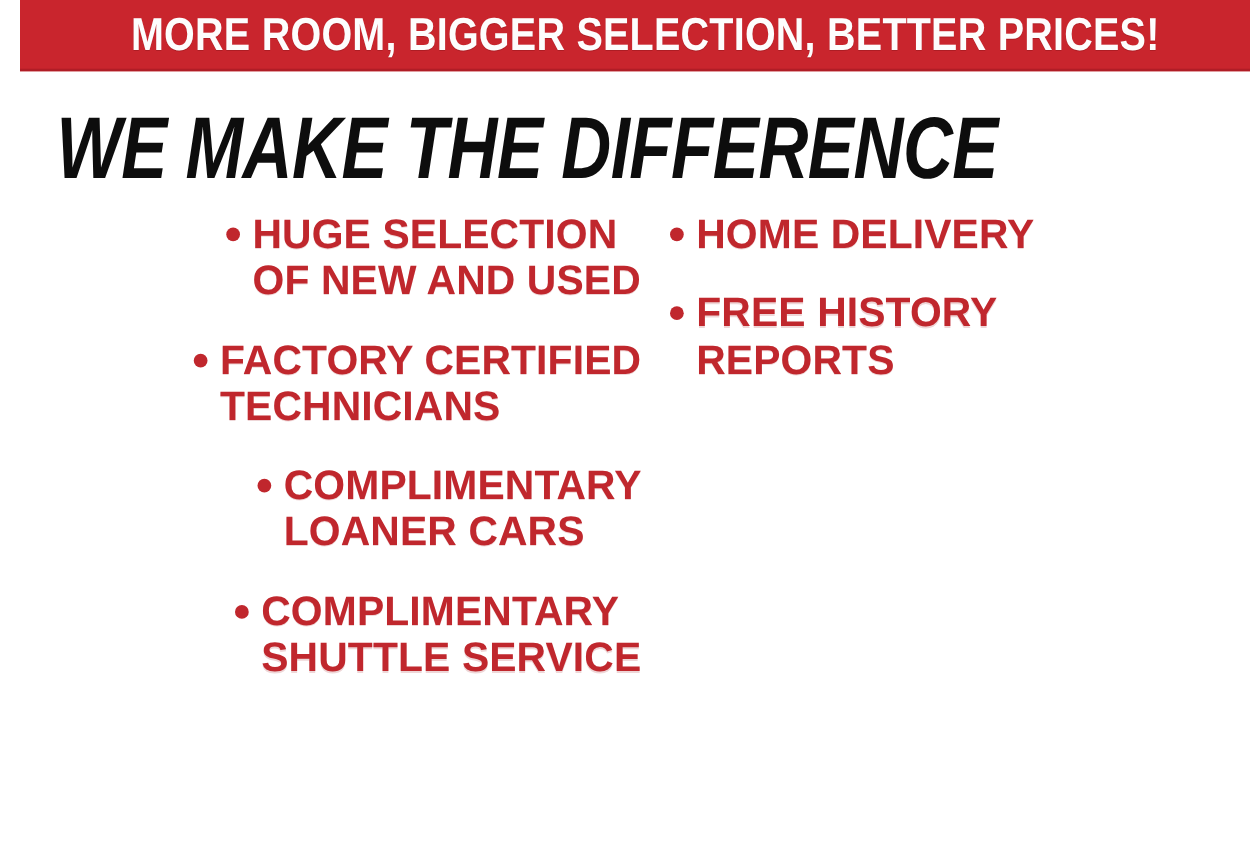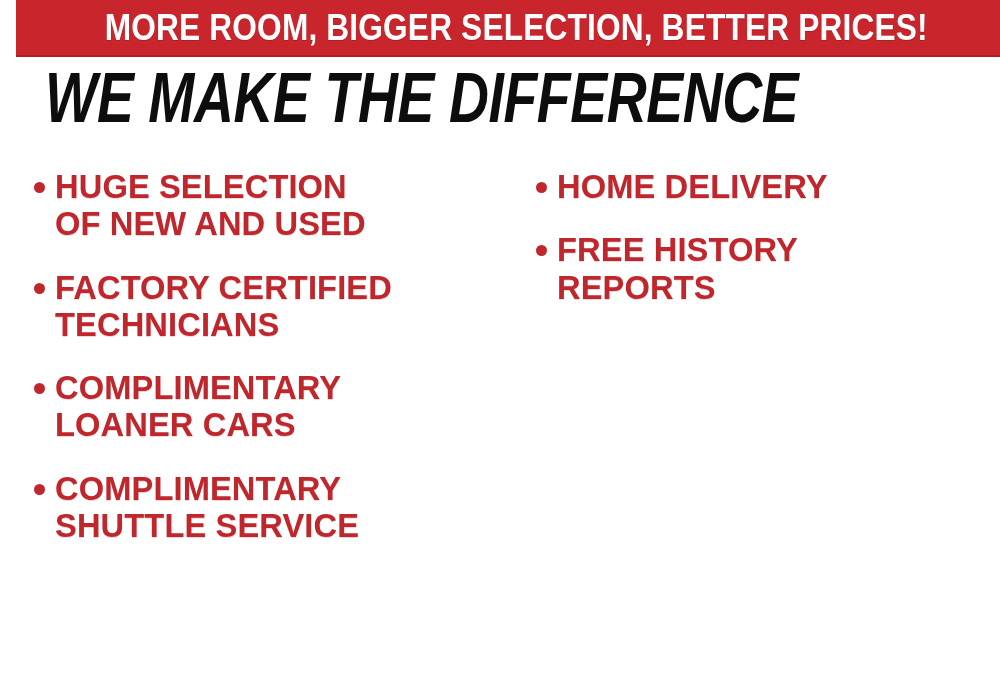--- a/index.html
+++ b/index.html
@@ -43,21 +43,21 @@
     white-space: nowrap;
     transform: scaleX(0.855);
     transform-origin: center center;
     text-shadow: 0 1px 0 rgba(120,15,20,0.35);
   }
 
   
   .headline-wrap {
     position: absolute;
     left: 0;
-    top: 60px;
+    top: 80px;
     width: 812px;
     height: 76px;
     display: flex;
     align-items: center;
     justify-content: center;
     text-align: right;
   }
 
   .headline {
     color: #0d0d0d;
@@ -98,21 +98,21 @@
     padding-left: 20px;
     padding-top: 8px;
   }
 
   .bullet-row {
     display: flex;
     align-items: flex-start;
     margin-bottom: 26px;
   }
 
-  .col-left .bullet-row { margin-bottom: 26px; }
+  .col-left .bullet-row { margin-bottom: 26px; justify-content: flex-end; }
   .col-right .bullet-row { margin-bottom: 26px; }
 
   .dot {
     flex: 0 0 auto;
     width: 11px;
     height: 11px;
     border-radius: 50%;
     background: #c0272d;
     margin-top: 14px;
     margin-right: 10px;

